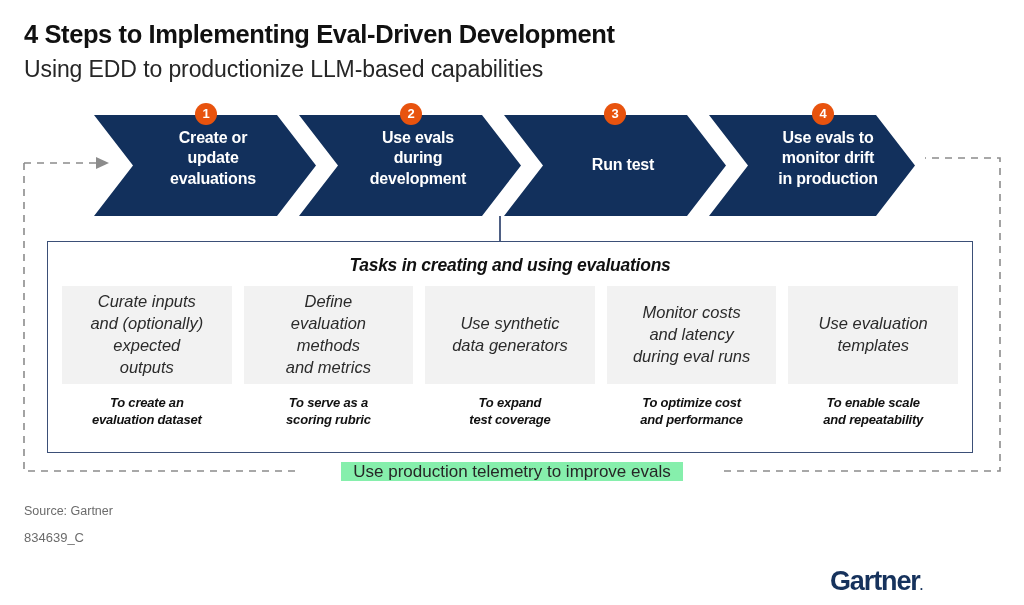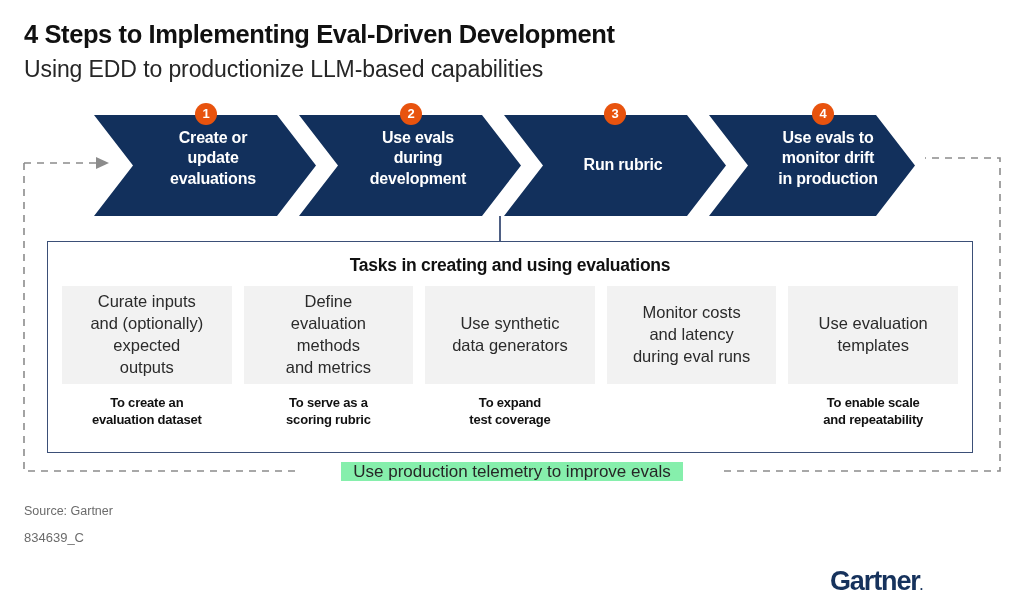--- a/index.html
+++ b/index.html
@@ -82,20 +82,21 @@
   
   #tasks-panel {
     position: absolute;
     left: 47px;
     top: 241px;
     width: 926px;
     height: 212px;
     border: 1.6px solid #3B4F77;
     background: #ffffff;
     box-sizing: border-box;
+    font-style: italic;
   }
   .panel-heading {
     text-align: center;
     font-size: 17.5px;
     font-weight: bold;
     color: #111111;
     margin-top: 13px;
     letter-spacing: -0.25px;
   }
   .task-columns {
@@ -208,21 +209,21 @@
     <line x1="500" y1="216" x2="500" y2="242" stroke="#3B4F77" stroke-width="1.8"></line>
   </svg>
 
   <div class="step-badge" style="left:195px; top:103px;">1</div>
   <div class="chevron-label" style="left:133px; top:128px; width:160px;">Create or<br>update<br>evaluations</div>
 
   <div class="step-badge" style="left:400px; top:103px;">2</div>
   <div class="chevron-label" style="left:338px; top:128px; width:160px;">Use evals<br>during<br>development</div>
 
   <div class="step-badge" style="left:604px; top:103px;">3</div>
-  <div class="chevron-label" style="left:543px; top:155px; width:160px;">Run rubric</div>
+  <div class="chevron-label" style="left:543px; top:155px; width:160px;">Run test</div>
 
   <div class="step-badge" style="left:812px; top:103px;">4</div>
   <div class="chevron-label" style="left:748px; top:128px; width:160px;">Use evals to<br>monitor drift<br>in production</div>
 
   <div id="tasks-panel">
     <div class="panel-heading">Tasks in creating and using evaluations</div>
     <div class="task-columns">
 
       <div class="task-col">
         <div class="task-box">Curate inputs<br>and (optionally)<br>expected<br>outputs</div>
@@ -234,20 +235,21 @@
         <div class="task-outcome">To serve as a<br>scoring rubric</div>
       </div>
 
       <div class="task-col">
         <div class="task-box">Use synthetic<br>data generators</div>
         <div class="task-outcome">To expand<br>test coverage</div>
       </div>
 
       <div class="task-col">
         <div class="task-box">Monitor costs<br>and latency<br>during eval runs</div>
+        <div class="task-outcome">To optimize cost<br>and performance</div>
       </div>
 
       <div class="task-col">
         <div class="task-box">Use evaluation<br>templates</div>
         <div class="task-outcome">To enable scale<br>and repeatability</div>
       </div>
 
     </div>
   </div>
 

